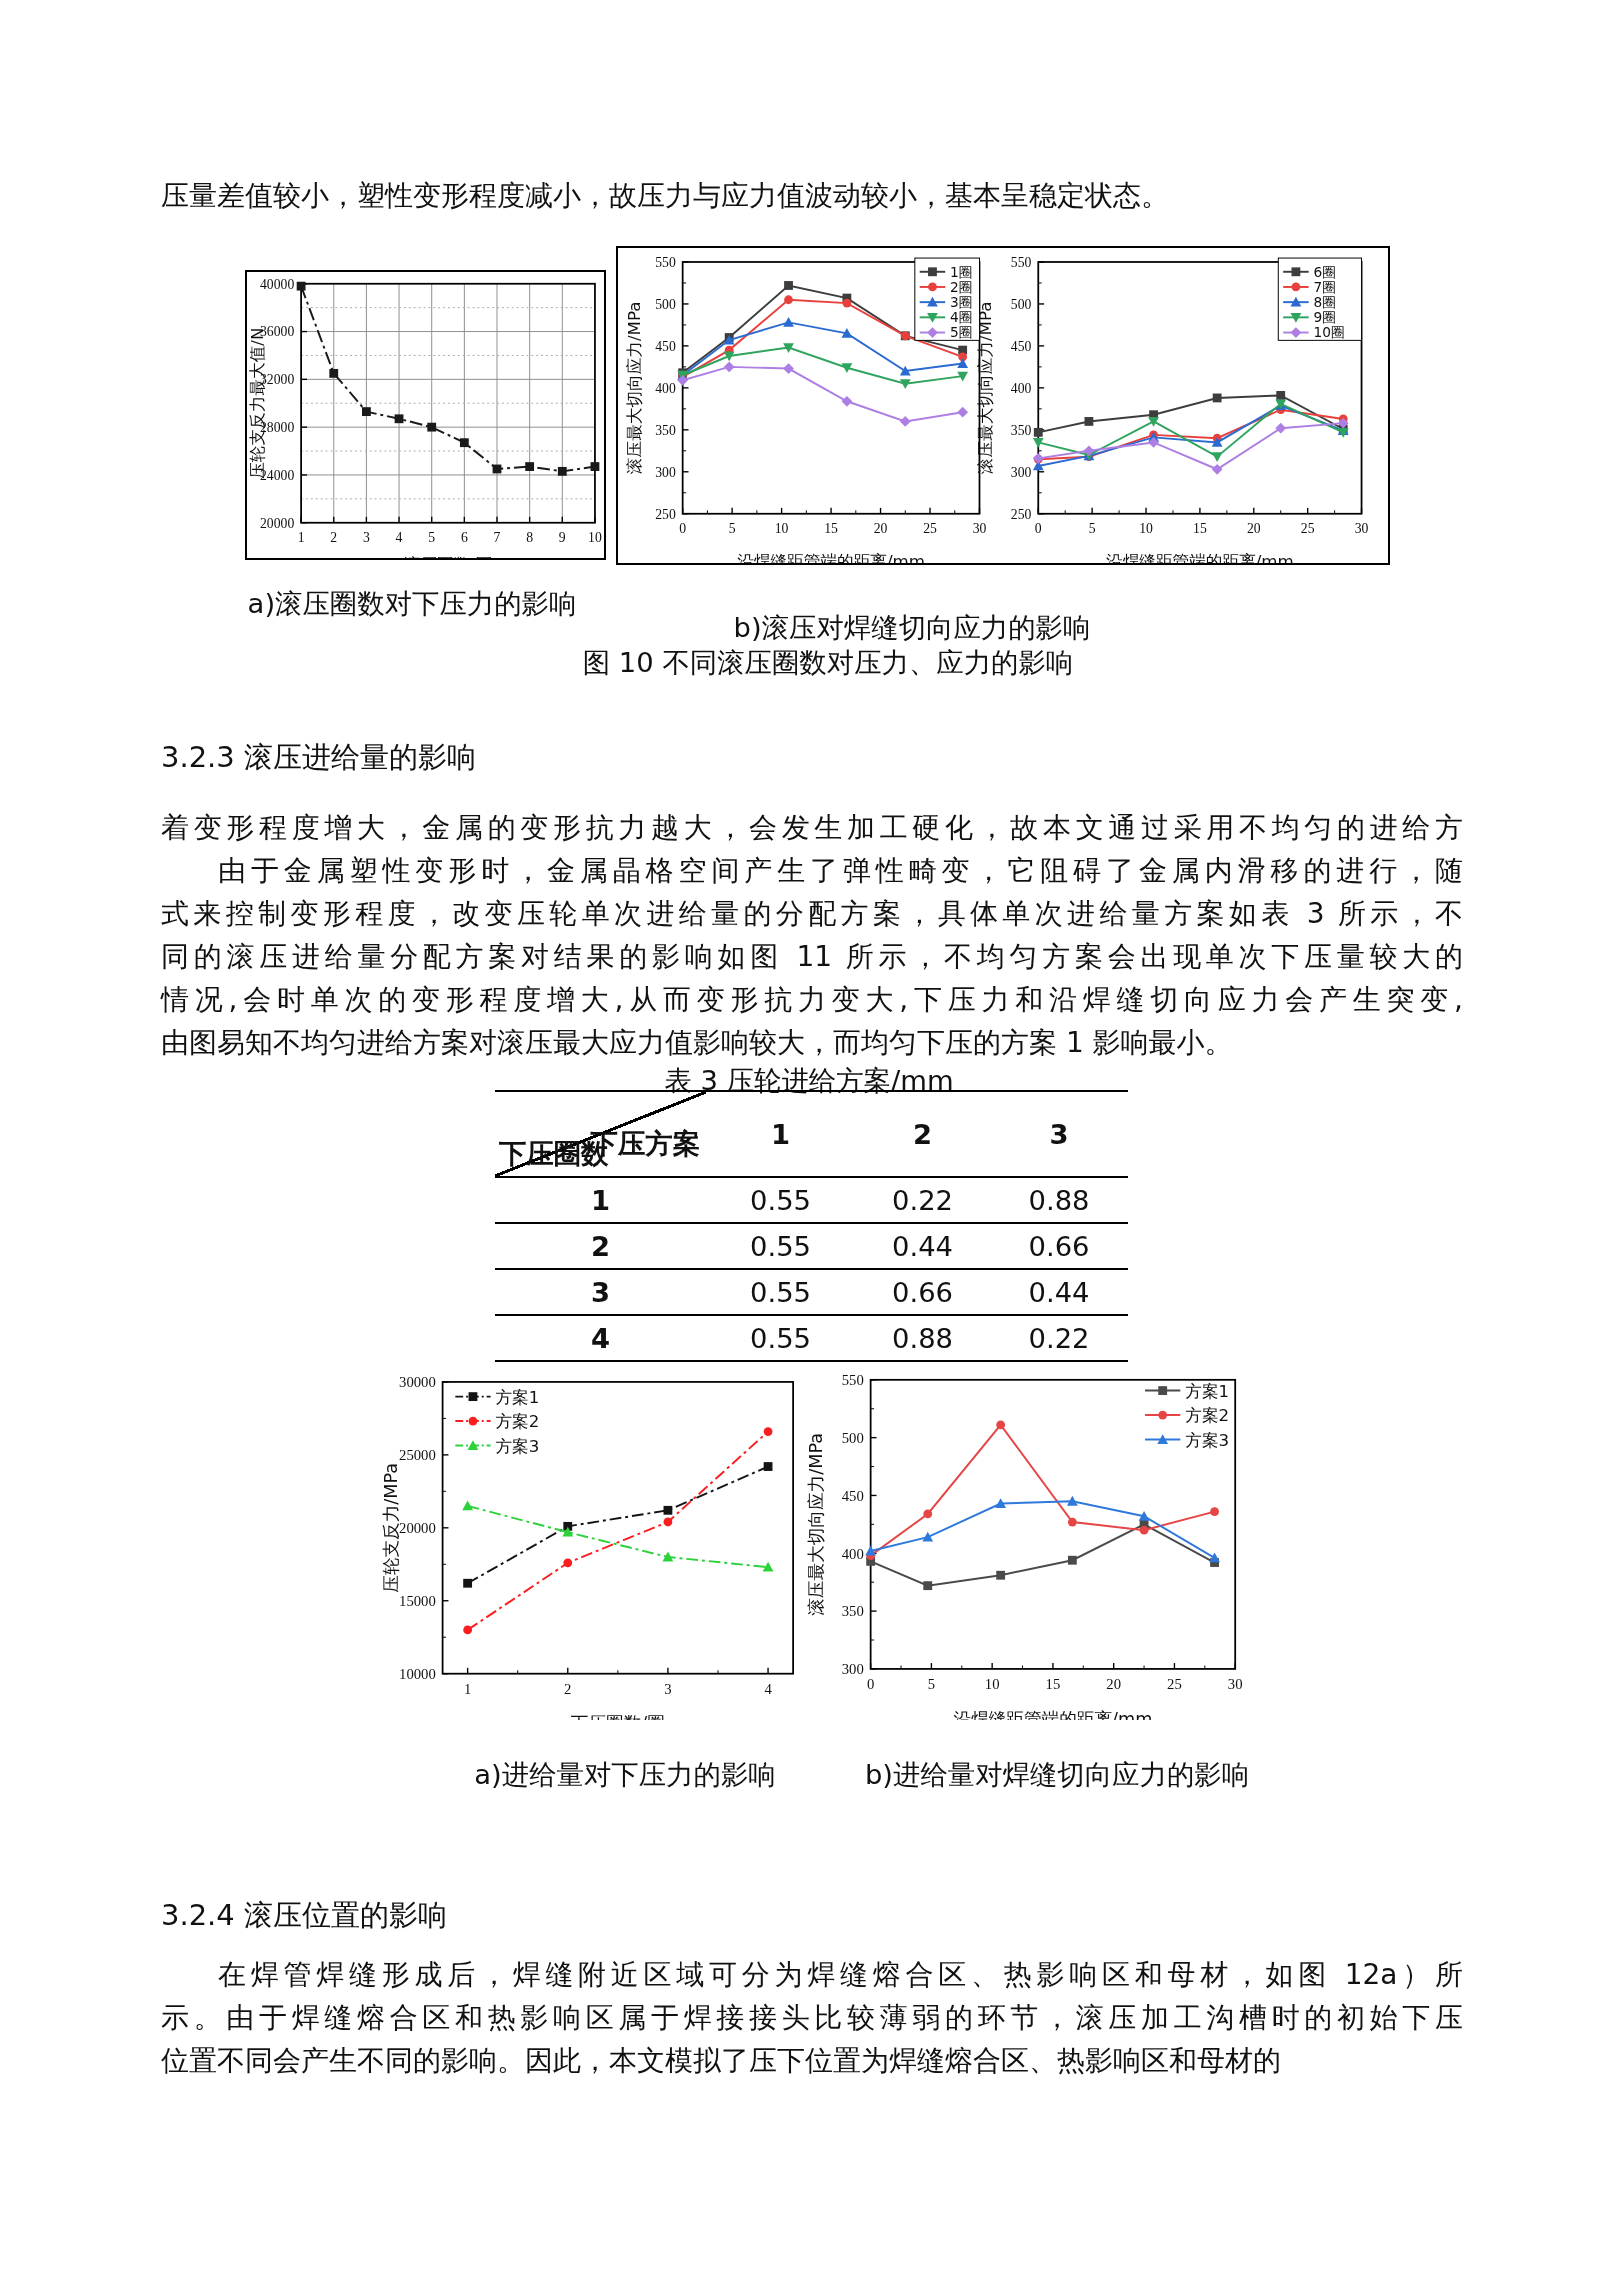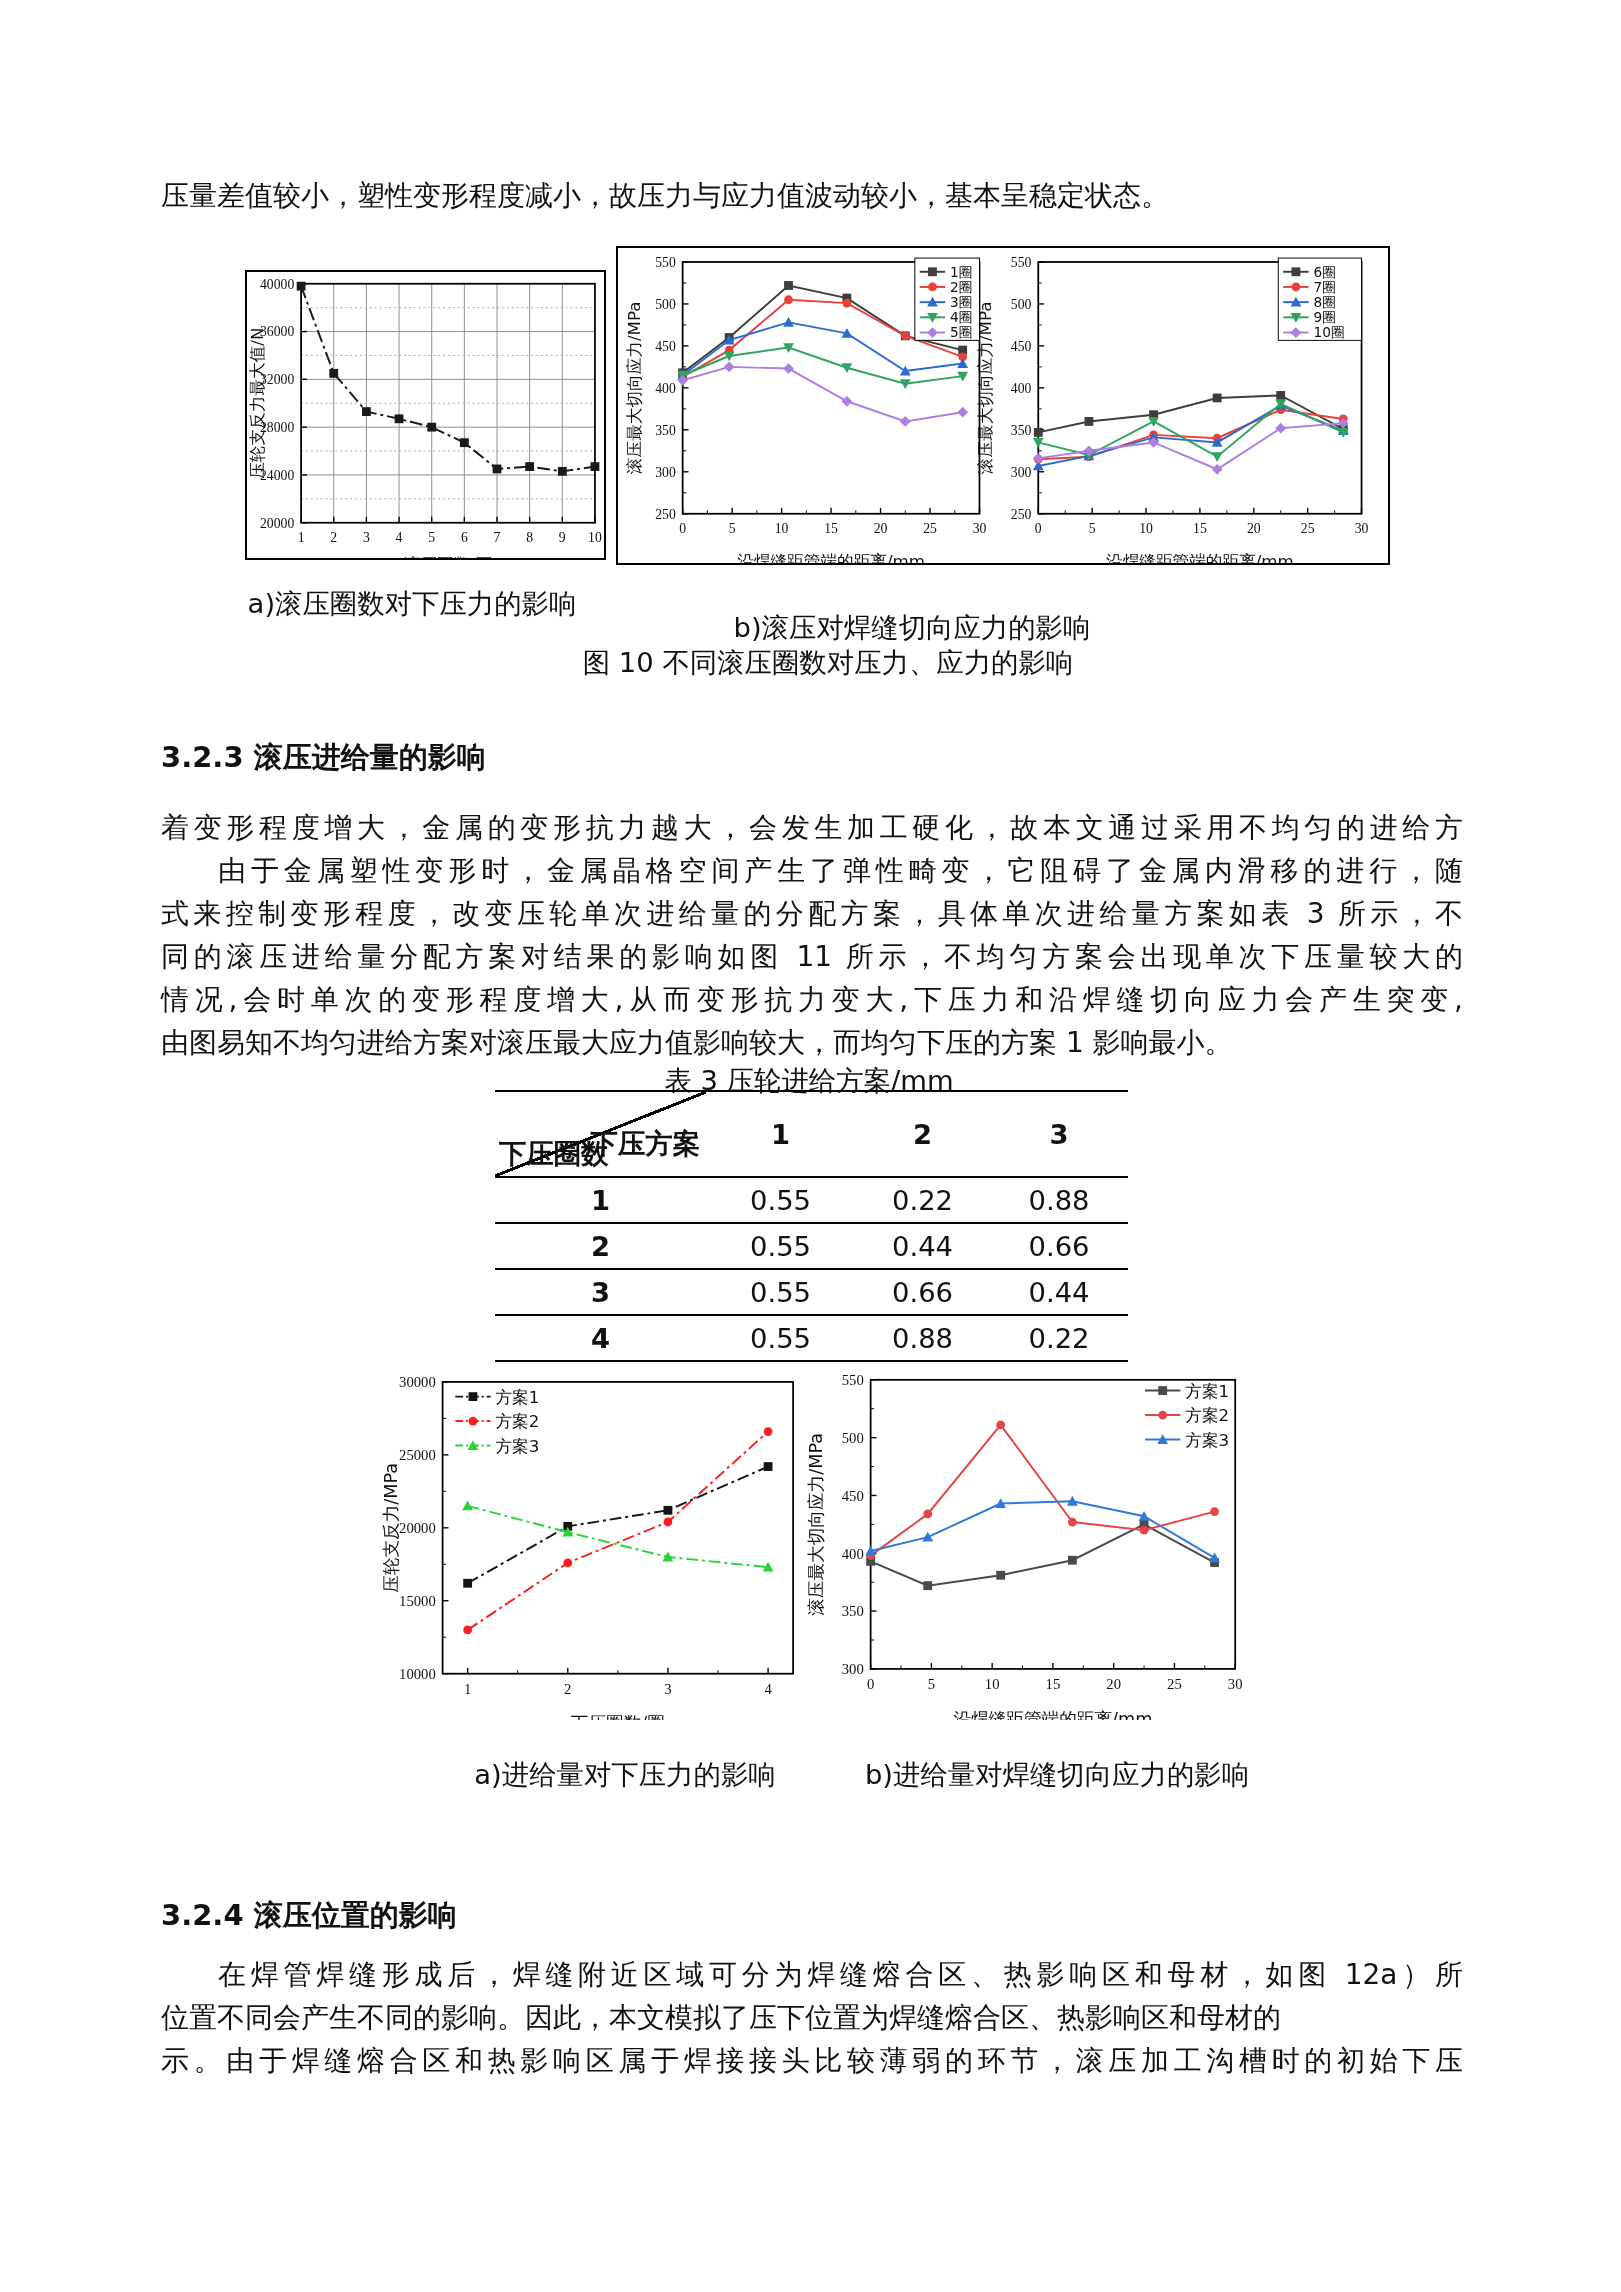--- a/index.html
+++ b/index.html
@@ -2,21 +2,21 @@
 <html><head>
 <meta charset="utf-8">
 <style>
   html,body{margin:0;padding:0;background:#ffffff;}
   .page{position:relative;width:1621px;height:2135px;background:#ffffff;overflow:hidden;
         font-family:"DejaVu Sans","Liberation Sans",sans-serif;color:#111;}
   .para{position:absolute;left:161px;width:1302px;font-size:28px;line-height:43px;}
   .pline{text-align:justify;text-align-last:justify;}
   .pline.first{text-indent:57px;}
   .pline.last{text-align-last:left;}
-  .heading{position:absolute;left:161px;font-size:29px;font-weight:bold;white-space:nowrap;}
+  .heading{position:absolute;left:161px;font-size:29px;font-weight:normal;white-space:nowrap;}
   .cap{position:absolute;font-size:27.4px;white-space:nowrap;transform:translateX(-50%);text-align:center;}
   .figbox{position:absolute;border:2.9px solid #000;background:#fff;}
   .chart-abs{position:absolute;}
   svg text{fill:#111;}
   
   .table3{position:absolute;left:495px;top:1090px;width:633px;
           border-top:2.9px solid #000;border-bottom:2.9px solid #000;font-size:27.4px;}
   .t-header{display:flex;height:84px;border-bottom:2.9px solid #000;}
   .t-diag{width:211px;position:relative;
      background:linear-gradient(to bottom right,transparent calc(50% - 1.5px),#000 calc(50% - 1.5px),#000 calc(50% + 1.5px),transparent calc(50% + 1.5px));}
@@ -479,18 +479,18 @@
       <text x="389" y="82.12" font-size="17" text-anchor="start" font-family="&quot;DejaVu Sans&quot;,&quot;Liberation Sans&quot;,sans-serif">方案3</text>
     </svg>
 
   <div class="cap" style="left:625px;top:1757px;">a)进给量对下压力的影响</div>
   <div class="cap" style="left:1057px;top:1757px;">b)进给量对焊缝切向应力的影响</div>
 
   <div class="heading" style="top:1896px;">3.2.4 滚压位置的影响</div>
 
   <div class="para" style="top:1953px;">
     <div class="pline first">在焊管焊缝形成后，焊缝附近区域可分为焊缝熔合区、热影响区和母材，如图 12a）所</div>
+    <div class="pline">示。由于焊缝熔合区和热影响区属于焊接接头比较薄弱的环节，滚压加工沟槽时的初始下压</div>
     <div class="pline last">位置不同会产生不同的影响。因此，本文模拟了压下位置为焊缝熔合区、热影响区和母材的</div>
-    <div class="pline">示。由于焊缝熔合区和热影响区属于焊接接头比较薄弱的环节，滚压加工沟槽时的初始下压</div>
   </div>
 
 </div>
 
 
 </body></html>

